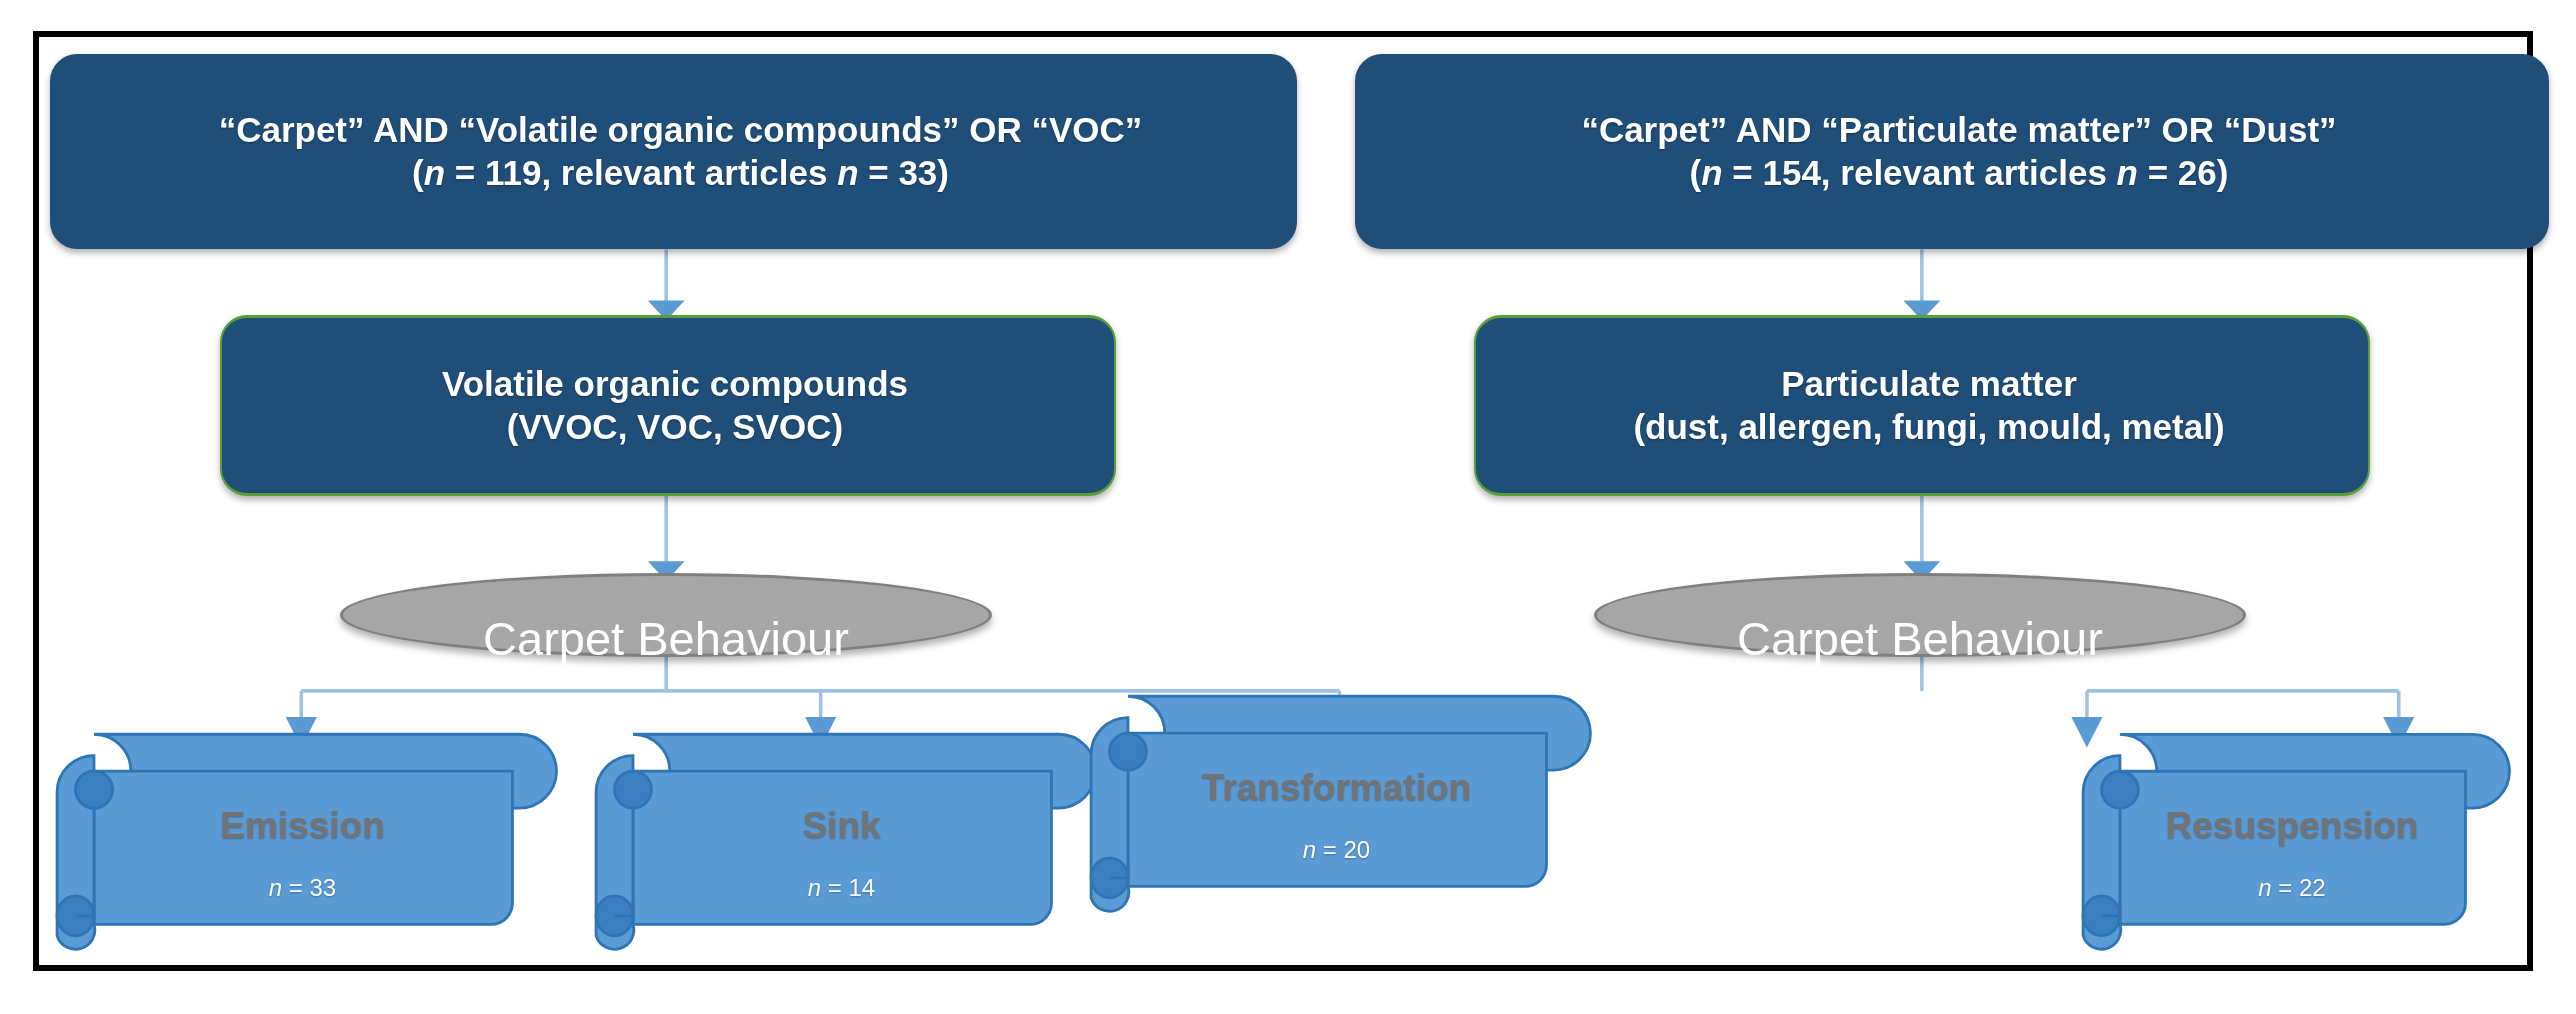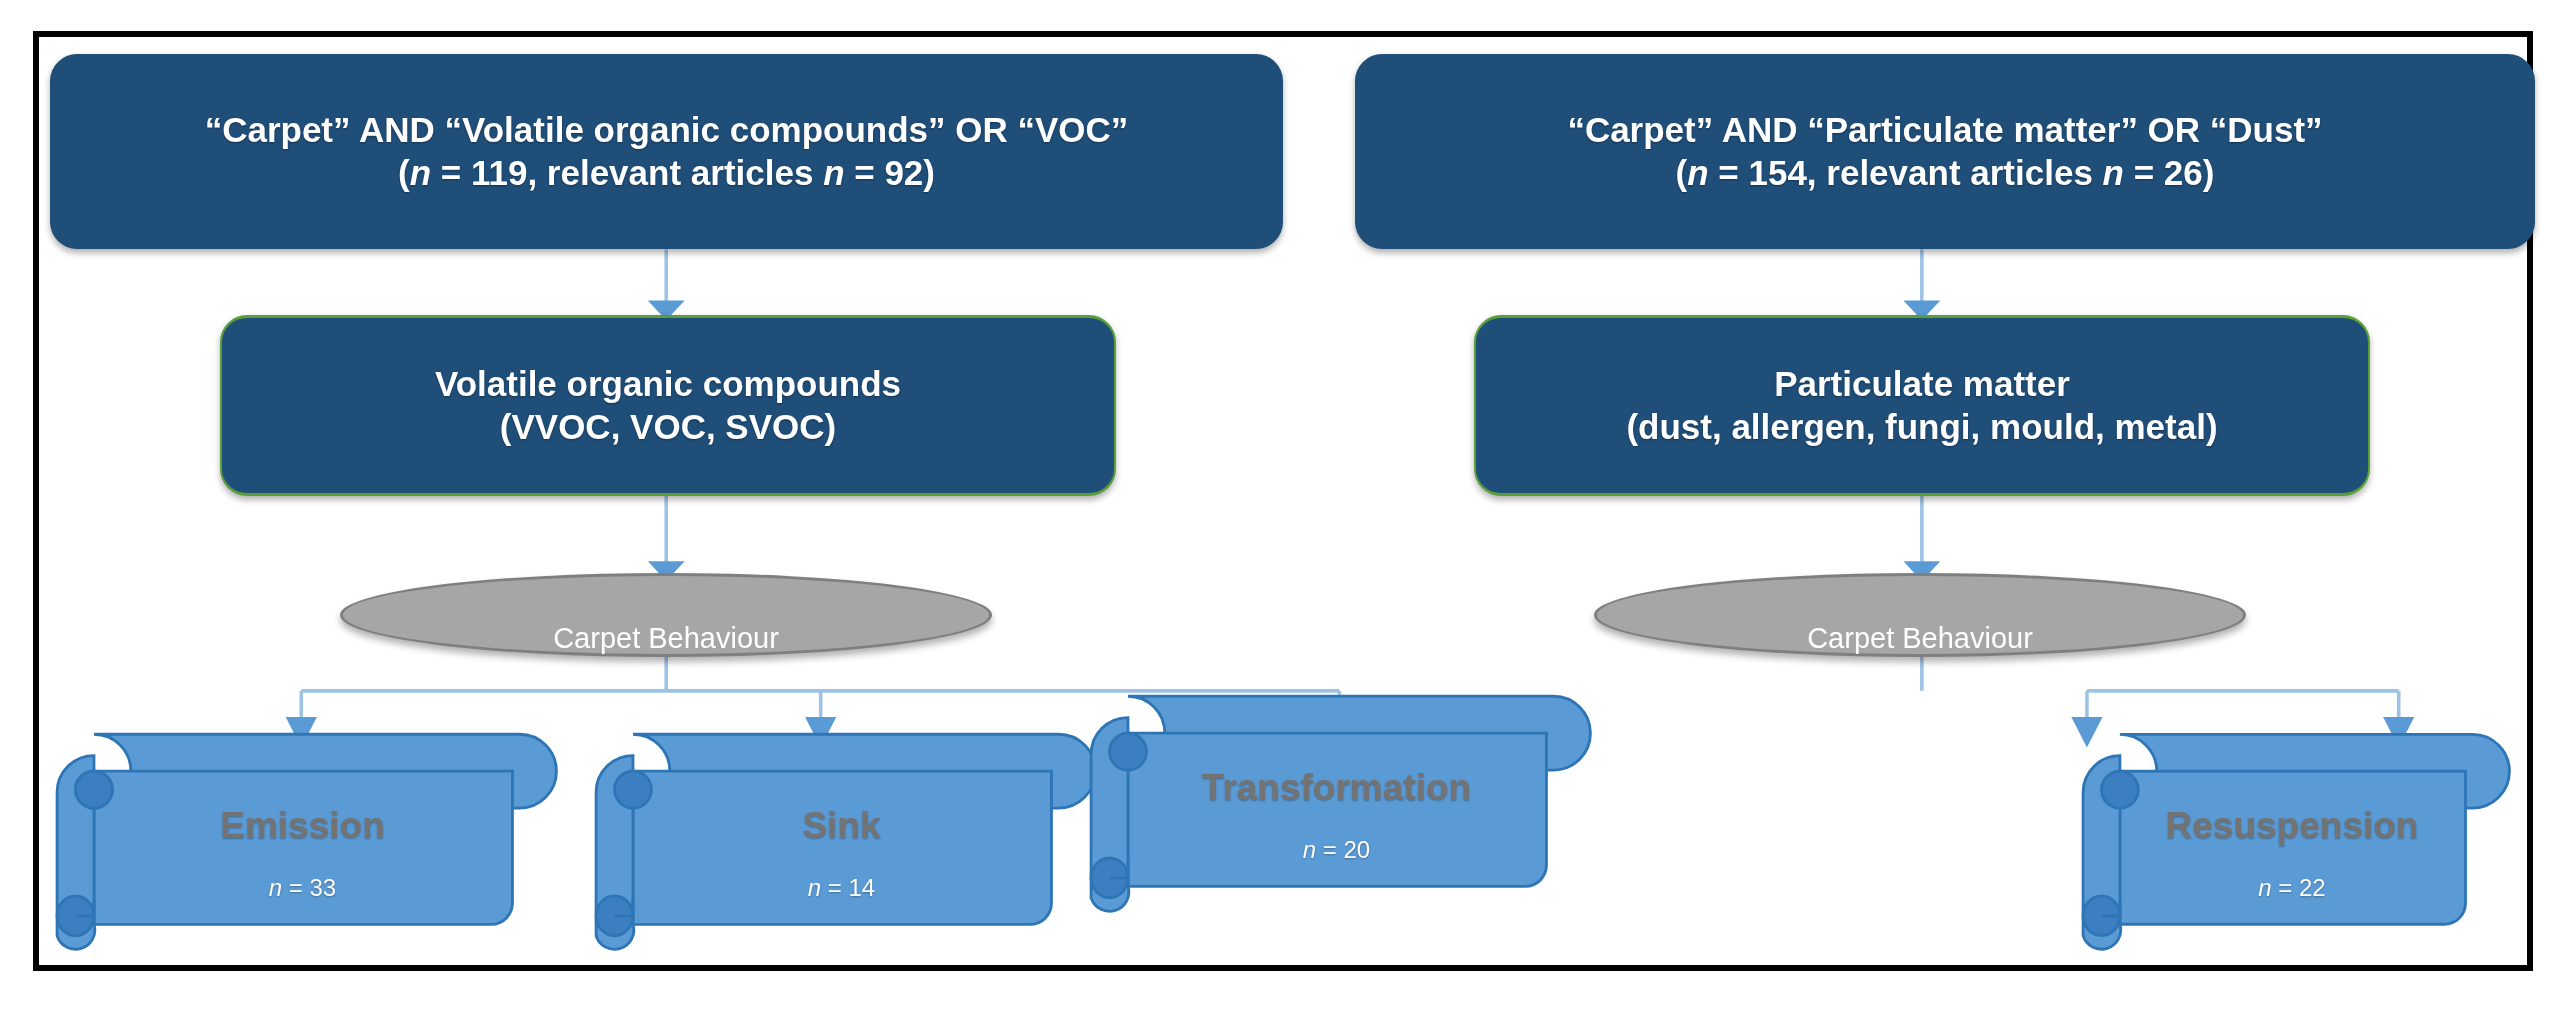--- a/index.html
+++ b/index.html
@@ -45,20 +45,21 @@
 
   
   .dark-box {
     position: absolute;
     background: #1F4E79;
     border-radius: 27px;
     display: flex;
     align-items: center;
     justify-content: center;
     box-shadow: 0 3.5px 6.4px rgba(0,0,0,.30);
+    padding-left: 14px;
   }
   .dark-box .node-text {
     font-size: 35px;
     font-weight: 700;
   }
   .dark-box.query .node-text { font-weight: 700; }
   .dark-box.green-edge {
     border-top: 3.5px solid #5A9E3A;
     border-bottom: 3.5px solid #5A9E3A;
     border-left: 2.1px solid #5A9E3A;
@@ -72,21 +73,21 @@
     background: #A6A6A6;
     border: 3.5px solid #7F7F7F;
     border-radius: 50%;
     box-sizing: border-box;
     display: flex;
     align-items: center;
     justify-content: center;
     box-shadow: 0 5px 7px rgba(0,0,0,.30);
   }
   .ellipse .node-text {
-    font-size: 29px;
+    font-size: 47px;
     font-weight: 400;
     color: #ffffff;
     text-shadow: none;
     margin-top: 48px;
   }
 
   
   .scroll {
     position: absolute;
   }
@@ -162,21 +163,21 @@
     <line x1="2945" y1="975" x2="3385" y2="975" stroke="#9CC3E5" stroke-width="5"></line>
     <line x1="2945" y1="975" x2="2945" y2="1020" stroke="#9CC3E5" stroke-width="5"></line>
     <polygon points="2923,1012 2967,1012 2945,1055" fill="#5B9BD5"></polygon>
     <line x1="3385" y1="975" x2="3385" y2="1020" stroke="#9CC3E5" stroke-width="5"></line>
     <polygon points="3363,1012 3407,1012 3385,1055" fill="#5B9BD5"></polygon>
   </svg>
 
   <div class="dark-box query" style="left:50px; top:54px; width:1233px; height:195px;">
     <div class="node-text">
       <span>“Carpet” AND “Volatile organic compounds” OR “VOC”</span><br>
-      <span><span>(</span><span class="ital">n</span><span> = 119, relevant articles </span><span class="ital">n</span><span> = 92)</span></span>
+      <span><span>(</span><span class="ital">n</span><span> = 119, relevant articles </span><span class="ital">n</span><span> = 33)</span></span>
     </div>
   </div>
 
   <div class="dark-box query" style="left:1307px; top:54px; width:1180px; height:195px;margin-left:48px;">
     <div class="node-text">
       <span>“Carpet” AND “Particulate matter” OR “Dust”</span><br>
       <span><span>(</span><span class="ital">n</span><span> = 154, relevant articles </span><span class="ital">n</span><span> = 26)</span></span>
     </div>
   </div>
 

